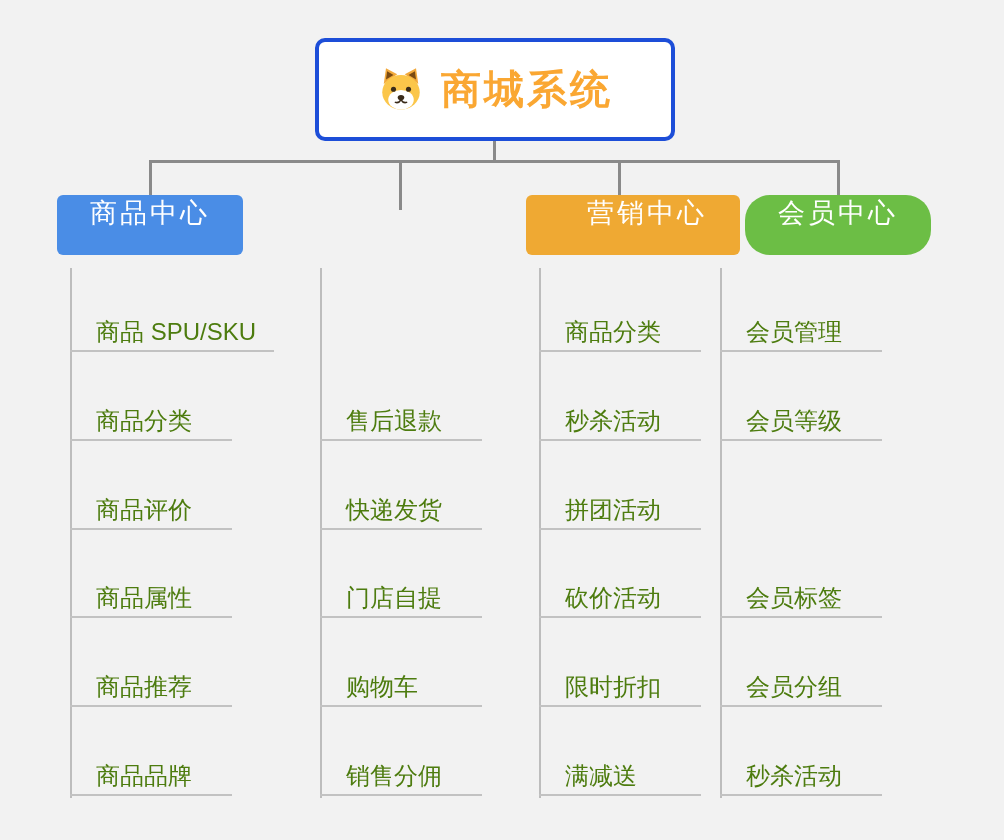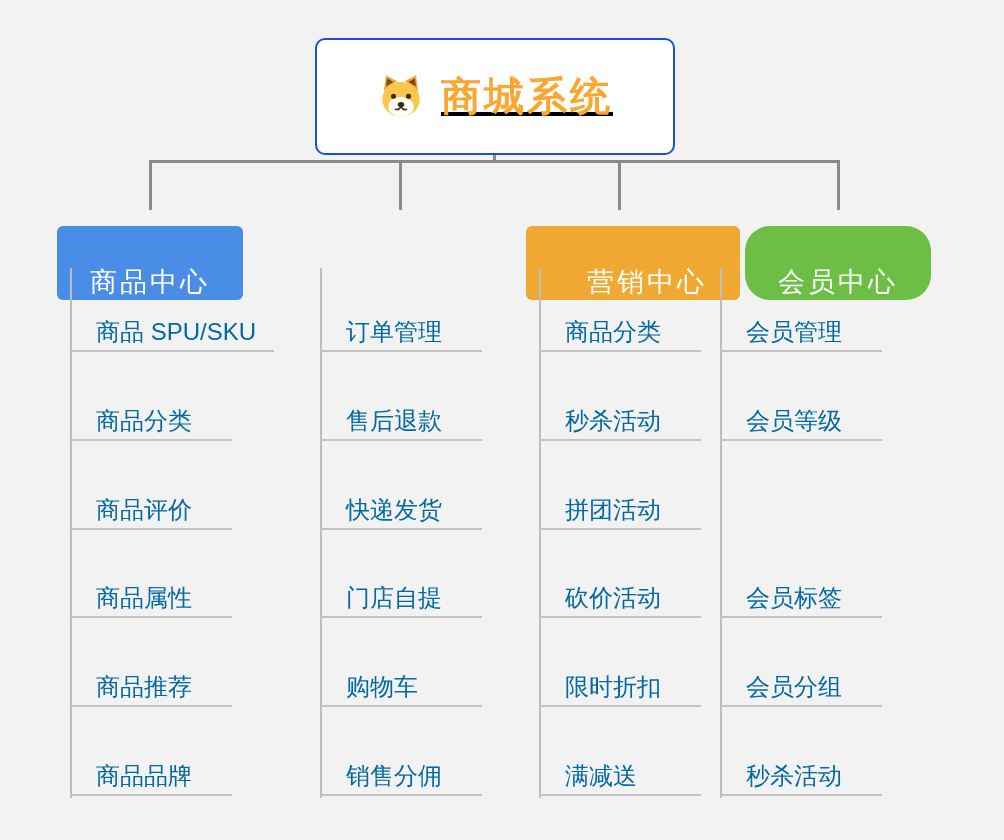--- a/index.html
+++ b/index.html
@@ -13,55 +13,55 @@
     background:#f2f2f2;
     overflow:hidden;
   }
   
   .trunk{position:absolute;background:#8a8a8a;}
   .trunk.v{width:3px;}
   .trunk.h{height:3px;}
 
   
   .root{
-    position:absolute;left:315px;top:38px;width:360px;height:117px;
+    position:absolute;left:315px;top:38px;width:360px;height:103px;
     background:#ffffff;
-    border:2px solid #1d4ed8;
+    border:4px solid #1d4ed8;
     border-radius:10px;
     box-sizing:border-box;
-    display:flex;align-items:center;justify-content:center;gap:16px;text-decoration:underline;
+    display:flex;align-items:center;justify-content:center;gap:16px;
   }
   .root-label{
     font-size:40px;font-weight:600;letter-spacing:3px;color:#faa732;
   }
   .dog{display:flex;align-items:center;}
 
   
   .branch{
-    position:absolute;top:226px;width:186px;height:74px;
+    position:absolute;top:195px;width:186px;height:60px;
     border-radius:6px;
-    display:flex;align-items:flex-end;justify-content:center;
+    display:flex;align-items:flex-start;justify-content:center;
   }
   .branch-label{
     color:#ffffff;font-size:27px;font-weight:500;letter-spacing:3px;
   }
 
   
   .col{position:absolute;top:268px;width:240px;height:532px;}
   .vline{
     position:absolute;left:0;top:0;width:2px;height:530px;
     background:#bdbdbd;
   }
   .child{
     position:absolute;left:0;
     height:36px;line-height:36px;
     padding:0 18px 0 26px;
     min-width:118px;
     border-bottom:2px solid #c2c2c2;
-    font-size:24px;color:#0369a1;
+    font-size:24px;color:#4d7c0f;
     white-space:nowrap;
     box-sizing:content-box;
   }
   .r0{top:46px}.r1{top:135px}.r2{top:224px}.r3{top:312px}.r4{top:401px}.r5{top:490px}
 </style>
 </head>
 <body>
 
 <div class="canvas">
 
@@ -98,21 +98,20 @@
     <div class="child r0">商品 SPU/SKU</div>
     <div class="child r1">商品分类</div>
     <div class="child r2">商品评价</div>
     <div class="child r4">商品推荐</div>
     <div class="child r3">商品属性</div>
     <div class="child r5">商品品牌</div>
   </div>
 
   <div class="col" style="left:320px">
     <div class="vline" style="background-color: rgb(189, 189, 189);"></div>
-    <div class="child r0">订单管理</div>
     <div class="child r2">快递发货</div>
     <div class="child r1">售后退款</div>
     <div class="child r3">门店自提</div>
     <div class="child r4">购物车</div>
     <div class="child r5">销售分佣</div>
   </div>
 
   <div class="branch" style="left: 526px; background-color: rgb(239, 169, 51); padding-left: 28px;">
     <span class="branch-label">营销中心</span>
   </div>

